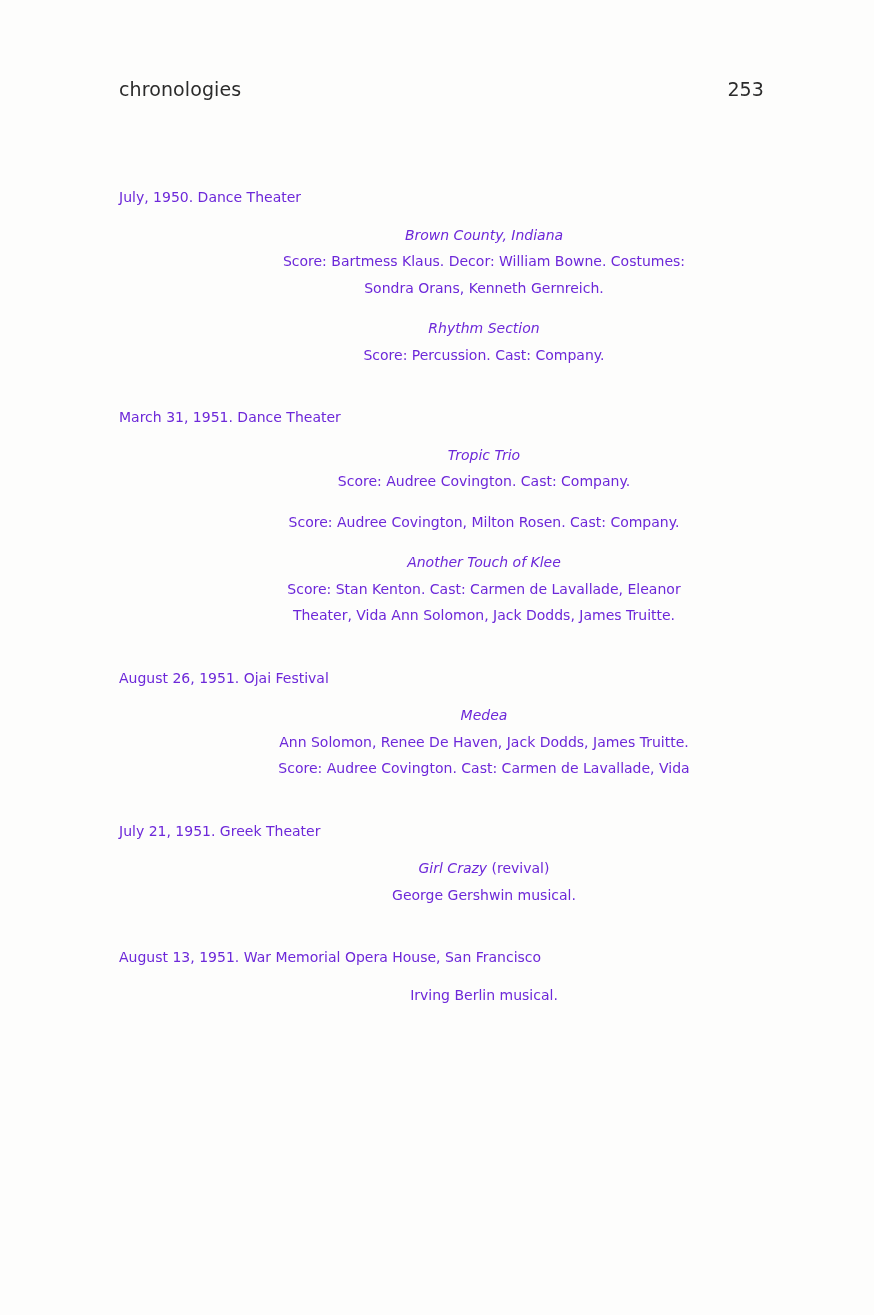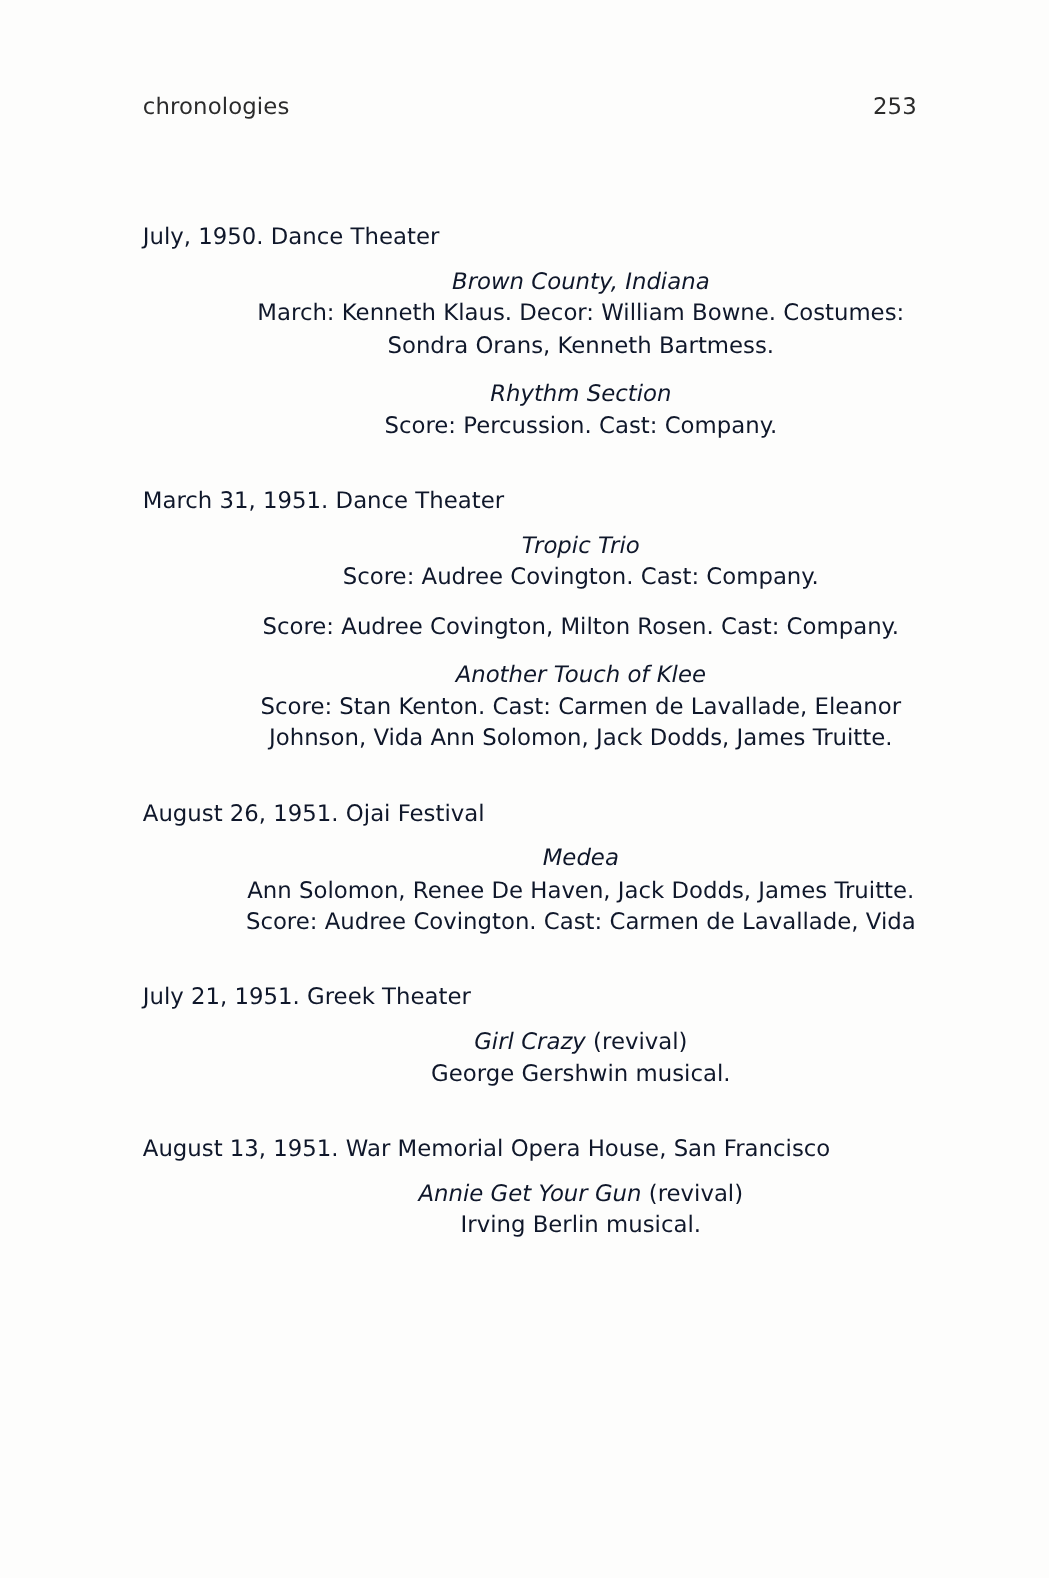--- a/index.html
+++ b/index.html
@@ -37,23 +37,23 @@
     }
     .running-head .pageno {
       position: absolute;
       right: 0; top: 0;
     }
     .body-text {
       position: absolute;
       left: 119px;
       top: 184px;
       width: 680px;
-      font-size: 19px;
+      font-size: 14px;
       line-height: 26.5px;
-      color: #0f172a;
+      color: #6d28d9;
     }
     .entry {
       margin: 0 0 36px 0;
     }
     .entry-heading {
       margin: 0 0 11px 0;
       white-space: nowrap;
     }
     .work {
       margin: 0 0 14px 50px;
@@ -84,22 +84,22 @@
   </div>
 
   <div class="body-text">
 
     <div class="entry">
       <div class="entry-heading">July, 1950. Dance Theater</div>
       <div class="work">
         <div class="work-title-line">
           <span class="work-title">Brown County, Indiana</span><span class="work-note"></span>
         </div>
-        <span class="desc-line">March: Kenneth Klaus. Decor: William Bowne. Costumes:</span>
-        <span class="desc-line">Sondra Orans, Kenneth Bartmess.</span>
+        <span class="desc-line">Score: Bartmess Klaus. Decor: William Bowne. Costumes:</span>
+        <span class="desc-line">Sondra Orans, Kenneth Gernreich.</span>
       </div>
       <div class="work">
         <div class="work-title-line">
           <span class="work-title">Rhythm Section</span><span class="work-note"></span>
         </div>
         <span class="desc-line">Score: Percussion. Cast: Company.</span>
       </div>
     </div>
 
     <div class="entry">
@@ -111,21 +111,21 @@
         <span class="desc-line">Score: Audree Covington. Cast: Company.</span>
       </div>
       <div class="work">
         <span class="desc-line">Score: Audree Covington, Milton Rosen. Cast: Company.</span>
       </div>
       <div class="work">
         <div class="work-title-line">
           <span class="work-title">Another Touch of Klee</span><span class="work-note"></span>
         </div>
         <span class="desc-line">Score: Stan Kenton. Cast: Carmen de Lavallade, Eleanor</span>
-        <span class="desc-line">Johnson, Vida Ann Solomon, Jack Dodds, James Truitte.</span>
+        <span class="desc-line">Theater, Vida Ann Solomon, Jack Dodds, James Truitte.</span>
       </div>
     </div>
 
     <div class="entry">
       <div class="entry-heading">August 26, 1951. Ojai Festival</div>
       <div class="work">
         <div class="work-title-line">
           <span class="work-title">Medea</span><span class="work-note"></span>
         </div>
         <span class="desc-line">Ann Solomon, Renee De Haven, Jack Dodds, James Truitte.</span>
@@ -139,21 +139,18 @@
         <div class="work-title-line">
           <span class="work-title">Girl Crazy</span><span class="work-note"> (revival)</span>
         </div>
         <span class="desc-line">George Gershwin musical.</span>
       </div>
     </div>
 
     <div class="entry">
       <div class="entry-heading">August 13, 1951. War Memorial Opera House, San Francisco</div>
       <div class="work">
-        <div class="work-title-line">
-          <span class="work-title">Annie Get Your Gun</span><span class="work-note"> (revival)</span>
-        </div>
         <span class="desc-line">Irving Berlin musical.</span>
       </div>
     </div>
 
   </div>
 </div>
 
 </body></html>

